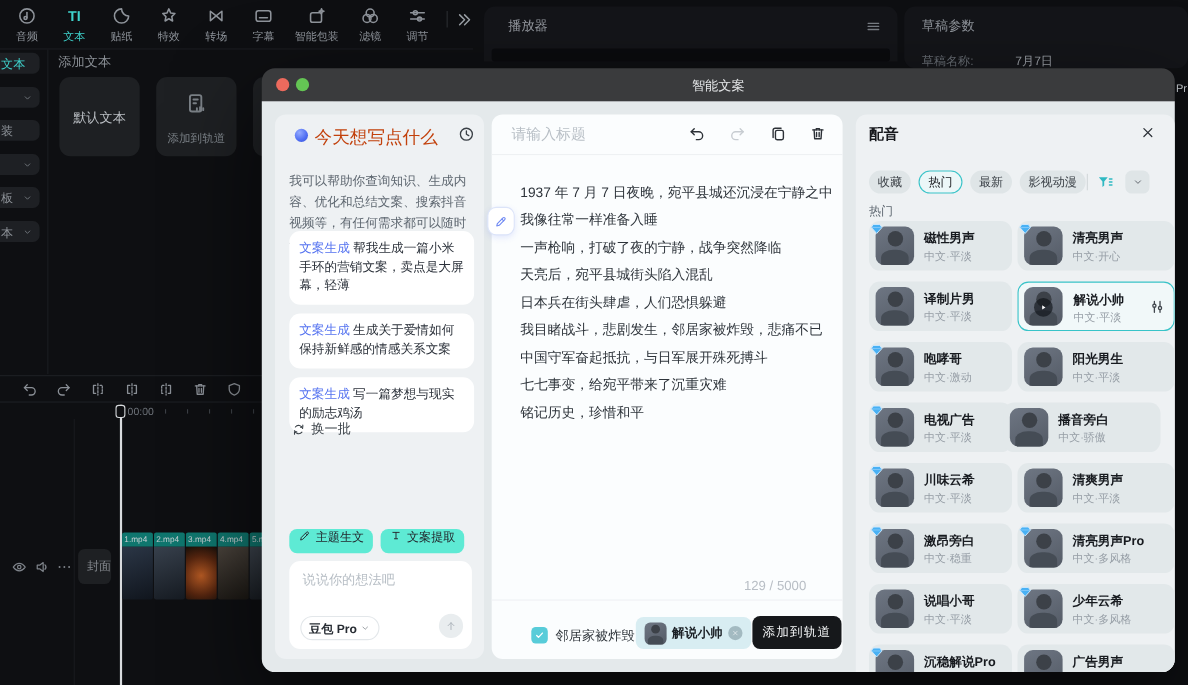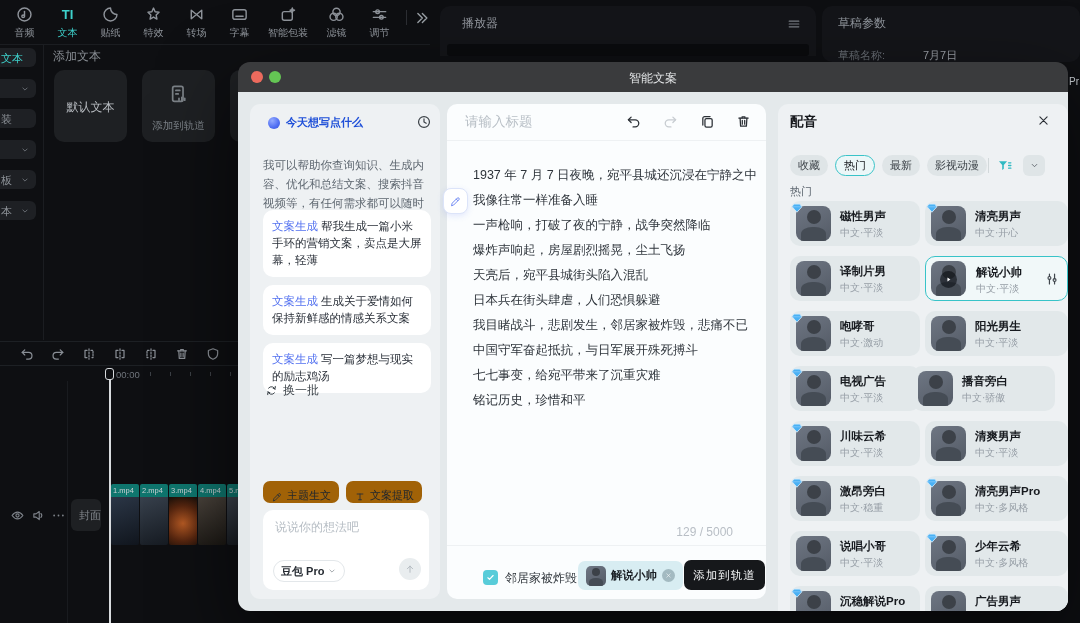--- a/index.html
+++ b/index.html
@@ -63,30 +63,30 @@
 #modal{position:absolute;left:238px;top:62px;width:830px;height:549px;border-radius:12px;box-shadow:0 30px 80px rgba(0,0,0,.55)}
 #m-titlebar{position:absolute;left:0;top:0;width:100%;height:30px;background:#3a3b3d;border-radius:12px 12px 0 0}
 .dot{position:absolute;top:9px;width:12px;height:12px;border-radius:50%;cursor:pointer}
 #dot-red{left:13px;background:#ec6a5d}
 #dot-green{left:31px;background:#64c554}
 #m-title{position:absolute;left:0;right:0;top:8px;text-align:center;font-size:12px;color:#e3e5e7}
 #m-body{position:absolute;left:0;top:30px;width:100%;height:519px;background:#e4e9eb;border-radius:0 0 12px 12px;overflow:hidden}
 
 #as-panel{position:absolute;left:12px;top:12px;width:190px;height:495px;background:#eef1f3;border-radius:10px}
 #as-dot{position:absolute;left:18px;top:13px;width:12px;height:12px;border-radius:50%;background:radial-gradient(circle at 35% 30%,#93aaff,#4e6df2 60%,#3b55d8)}
-#as-title{position:absolute;left:36px;top:11px;font-size:11px;font-weight:bold;color:#1d4ed8}
+#as-title{position:absolute;left:36px;top:11px;font-size:16px;font-weight:normal;color:#c2410c}
 #as-clock{position:absolute;left:166px;top:10px;width:16px;height:16px;color:#3a4046;cursor:pointer}
 #as-intro{position:absolute;left:13px;top:52px;width:170px;font-size:11.5px;line-height:19px;color:#5e6770}
 #as-cards{position:absolute;left:13px;top:106px;width:168px}
 .as-card{background:#fff;border-radius:10px;padding:8px 9px;font-size:11.5px;line-height:17px;color:#2b313a;margin-bottom:8px;cursor:pointer}
 .as-card .tag{color:#5472f0;margin-right:3px}
 #as-refresh{position:absolute;left:15px;top:278px;display:flex;align-items:center;gap:5px;font-size:12px;color:#3c4349;cursor:pointer}
 #as-refresh .icon{width:13px;height:13px}
 #as-tools{position:absolute;left:13px;top:377px;display:flex;gap:7px}
-.as-pill{height:22px;padding:0 8px;background:#a16207;border-radius:7px;font-size:11px;color:#22272d;display:inline-flex;align-items:flex-end;gap:4px;cursor:pointer}
+.as-pill{height:22px;padding:0 8px;background:#5eead4;border-radius:7px;font-size:11px;color:#22272d;display:inline-flex;align-items:flex-start;gap:4px;cursor:pointer}
 .as-pill .icon{width:12px;height:12px;color:#2a3036}
 #as-input{position:absolute;left:13px;top:406px;width:166px;height:80px;background:#fff;border-radius:10px;cursor:text}
 #as-ph{position:absolute;left:12px;top:9px;font-size:12px;color:#b6bdc4}
 #as-model{position:absolute;left:10px;bottom:8px;height:22px;border:1px solid #e3e7ea;border-radius:11px;display:inline-flex;align-items:center;gap:3px;padding:0 7px;font-size:11px;font-weight:bold;color:#272c33;cursor:pointer}
 #as-model .icon{width:10px;height:10px;color:#878d93}
 #as-send{position:absolute;right:8px;bottom:10px;width:22px;height:22px;border-radius:50%;background:#e9edef;color:#aeb5bc;display:flex;align-items:center;justify-content:center;cursor:pointer}
 #as-send .icon{width:12px;height:12px}
 
 #ed-panel{position:absolute;left:209px;top:12px;width:319px;height:495px;background:#fbfdfe;border-radius:10px}
 #ed-title{position:absolute;left:18px;top:9px;font-size:13.5px;color:#b8bfc6;cursor:text}
@@ -512,21 +512,20 @@
             <svg viewBox="0 0 20 20">
               <path d="M4 16l.9-3.4 7.8-7.8a1.7 1.7 0 0 1 2.5 2.5L7.4 15.1z"></path>
               <path d="M11.2 6.3l2.5 2.5"></path>
             </svg>
           </span>
       </div>
       <div id="ed-lines">
           <div class="ed-line">1937 年 7 月 7 日夜晚，宛平县城还沉浸在宁静之中</div>
           <div class="ed-line">我像往常一样准备入睡</div>
           <div class="ed-line">一声枪响，打破了夜的宁静，战争突然降临</div>
-          <div class="ed-line">爆炸声响起，房屋剧烈摇晃，尘土飞扬</div>
           <div class="ed-line">天亮后，宛平县城街头陷入混乱</div>
           <div class="ed-line">日本兵在街头肆虐，人们恐惧躲避</div>
           <div class="ed-line">我目睹战斗，悲剧发生，邻居家被炸毁，悲痛不已</div>
           <div class="ed-line">中国守军奋起抵抗，与日军展开殊死搏斗</div>
           <div class="ed-line">七七事变，给宛平带来了沉重灾难</div>
           <div class="ed-line">铭记历史，珍惜和平</div>
         </div>
       <div id="ed-count">129 / 5000</div>
       <div id="ed-sep2"></div>
       <div id="ed-check">

